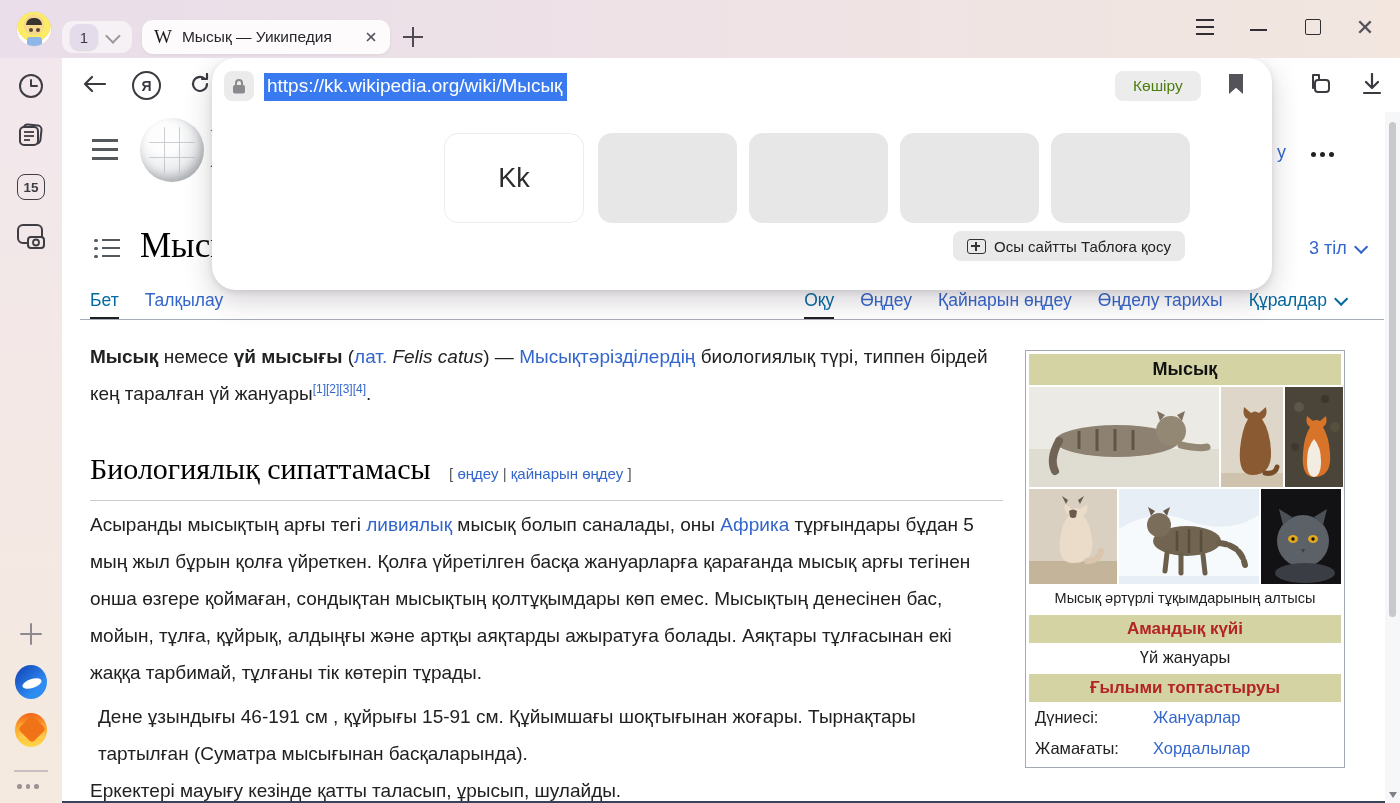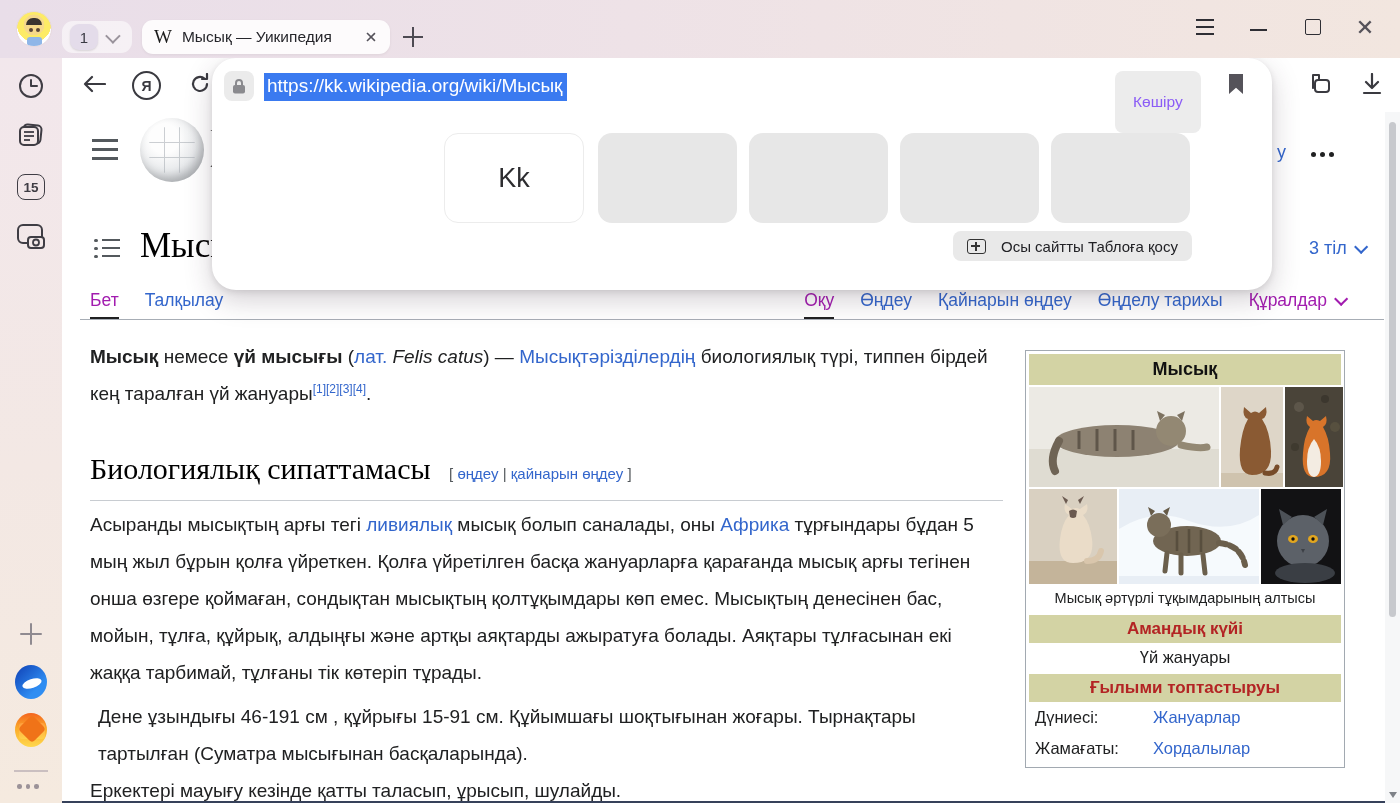--- a/index.html
+++ b/index.html
@@ -56,43 +56,43 @@
   .toolbar{left:62px;top:58px;width:1338px;height:54px;background:#fff;border-radius:14px 0 0 0;}
   .tbicon{top:70px;width:28px;height:28px;display:flex;align-items:center;justify-content:center;color:#3a3a40;}
   .ycircle{border:2px solid #3a3a40;border-radius:50%;width:25px;height:25px;display:flex;align-items:center;justify-content:center;
     font-size:14px;font-weight:bold;color:#3a3a40;}
   
   .panel{left:212px;top:58px;width:1060px;height:232px;background:#fff;border-radius:24px;
     box-shadow:0 10px 28px rgba(60,40,60,.22),0 2px 6px rgba(0,0,0,.10);text-decoration:underline;}
   .lockchip{left:12px;top:13px;width:30px;height:30px;border-radius:8px;background:#ebebeb;
     display:flex;align-items:center;justify-content:center;}
   .urltext{left:52px;top:15px;font-size:19px;color:#fff;background:#3a7af0;padding:2px 5px 4px 3px;white-space:nowrap;}
-  .copybtn{left:903px;top:13px;height:30px;border-radius:8px;background:#ececec;color:#8b5cf6;
-    font-size:15.5px;display:flex;align-items:center;padding:16px 18px;}
+  .copybtn{left:903px;top:13px;height:30px;border-radius:8px;background:#ececec;color:#4d7c0f;
+    font-size:15.5px;display:flex;align-items:center;padding:0 18px;}
   .bmark{left:1016px;top:15px;}
   .tile{top:75px;height:90px;border-radius:14px;}
   .grouptile{left:78px;width:142px;background:#fff;border:1px solid #ececec;box-sizing:border-box;
     display:grid;grid-template-columns:1fr 1fr;grid-template-rows:1fr 1fr;gap:6px;padding:7px;}
   .minitile{background:#fff;border:1px solid #efefef;border-radius:8px;display:flex;align-items:center;justify-content:center;}
   .yalogo{font-size:11.5px;font-weight:bold;color:#111;white-space:nowrap;}
   .yalogo b{color:#fc3f1d;}
   .micon{width:22px;height:22px;border-radius:50%;position:relative;overflow:hidden;}
   .micon.img{background:#ffd733;}
   .micon.img::before{content:"";position:absolute;left:4px;top:4px;width:6px;height:6px;border-radius:50%;background:#f4672a;}
   .micon.img::after{content:"";position:absolute;left:-2px;bottom:-3px;width:26px;height:12px;background:#17181c;
      clip-path:polygon(0 100%,30% 0,55% 70%,75% 25%,100% 100%);}
   .micon.disk{border-radius:7px;background:#1371e8;}
   .micon.disk::after{content:"";position:absolute;left:5px;top:8px;width:13px;height:7px;background:#fff;border-radius:50%;transform:rotate(-15deg);}
   .micon.green{background:#7fd687;}
   .micon.green::after{content:"";position:absolute;left:4px;top:7px;width:13px;height:10px;background:#2f9e4f;border-radius:50% 50% 40% 40%;}
   .kktile{left:232px;width:140px;background:#fff;border:1px solid #ececec;box-sizing:border-box;
     display:flex;align-items:center;justify-content:center;font-size:27px;color:#2d2d30;}
   .graytile{width:139px;background:#e7e7e7;}
   .addbtn{left:741px;top:173px;height:30px;border-radius:8px;background:#e9e9e9;color:#222226;font-size:15px;
-    display:flex;align-items:center;gap:15px;padding:0 14px;}
+    display:flex;align-items:center;gap:8px;padding:0 14px;}
   .plussq{width:17px;height:13px;border:1.6px solid #333;border-radius:3px;position:relative;}
   .plussq::before,.plussq::after{content:"";position:absolute;background:#333;}
   .plussq::before{left:7px;top:2px;width:1.6px;height:9px;}
   .plussq::after{left:3px;top:5.6px;width:9px;height:1.6px;}
   
   .wiki{color:#202122;}
   .wburger i{position:absolute;left:0;width:26px;height:2.6px;background:#54595d;}
   .globe{left:140px;top:118px;width:64px;height:64px;border-radius:50%;
     background:radial-gradient(circle at 38% 32%,#fdfdfd 0 25%,#e8eaec 55%,#b9bec4 100%);
     box-shadow:inset -3px -5px 8px rgba(0,0,0,.18);}
@@ -102,21 +102,21 @@
       linear-gradient(#aab0b6,#aab0b6) 0 31px/48px 1px no-repeat,
       linear-gradient(90deg,#aab0b6,#aab0b6) 16px 0/1px 48px no-repeat,
       linear-gradient(90deg,#aab0b6,#aab0b6) 31px 0/1px 48px no-repeat;opacity:.6;}
   .logofragtop{left:210px;top:124px;font-family:"Liberation Serif",serif;font-size:24px;color:#1a1a1a;}
   .logofragbot{left:211px;top:155px;font-family:"Liberation Serif",serif;font-style:italic;font-size:13px;color:#3a3a3a;}
   .wikilink{color:#3366cc;text-decoration:none;cursor:pointer;}
   .pagetitle{left:140px;top:226px;font-family:"Liberation Serif",serif;font-size:35px;color:#000;}
   .listicon i{position:absolute;left:8px;width:18px;height:2.4px;background:#54595d;}
   .listicon b{position:absolute;left:0px;width:3.6px;height:3.6px;border-radius:50%;background:#54595d;}
   .tabsrow{font-size:17.5px;}
-  .blacktab{color:#a21caf;}
+  .blacktab{color:#0369a1;}
   .activebar{position:absolute;height:2.6px;background:#202122;bottom:-9px;left:0;right:0;}
   .chevsm{display:inline-block;width:8px;height:8px;border-right:2px solid currentColor;border-bottom:2px solid currentColor;
     transform:rotate(45deg) translateY(-3px);margin-left:7px;}
   .hr1{left:80px;top:319px;width:1304px;height:1px;background:#a7adb5;}
   .body-par{width:905px;font-size:19px;line-height:37px;color:#202122;}
   .body-par sup{font-size:12px;line-height:0;color:#3366cc;}
   .h2row{left:90px;top:452px;}
   .h2row h2{display:inline;font-family:"Liberation Serif",serif;font-weight:normal;font-size:30px;color:#000;margin:0;}
   .editlinks{font-size:15px;color:#54595d;margin-left:14px;}
   .hr2{left:90px;top:500px;width:913px;height:1px;background:#c8ccd1;}

